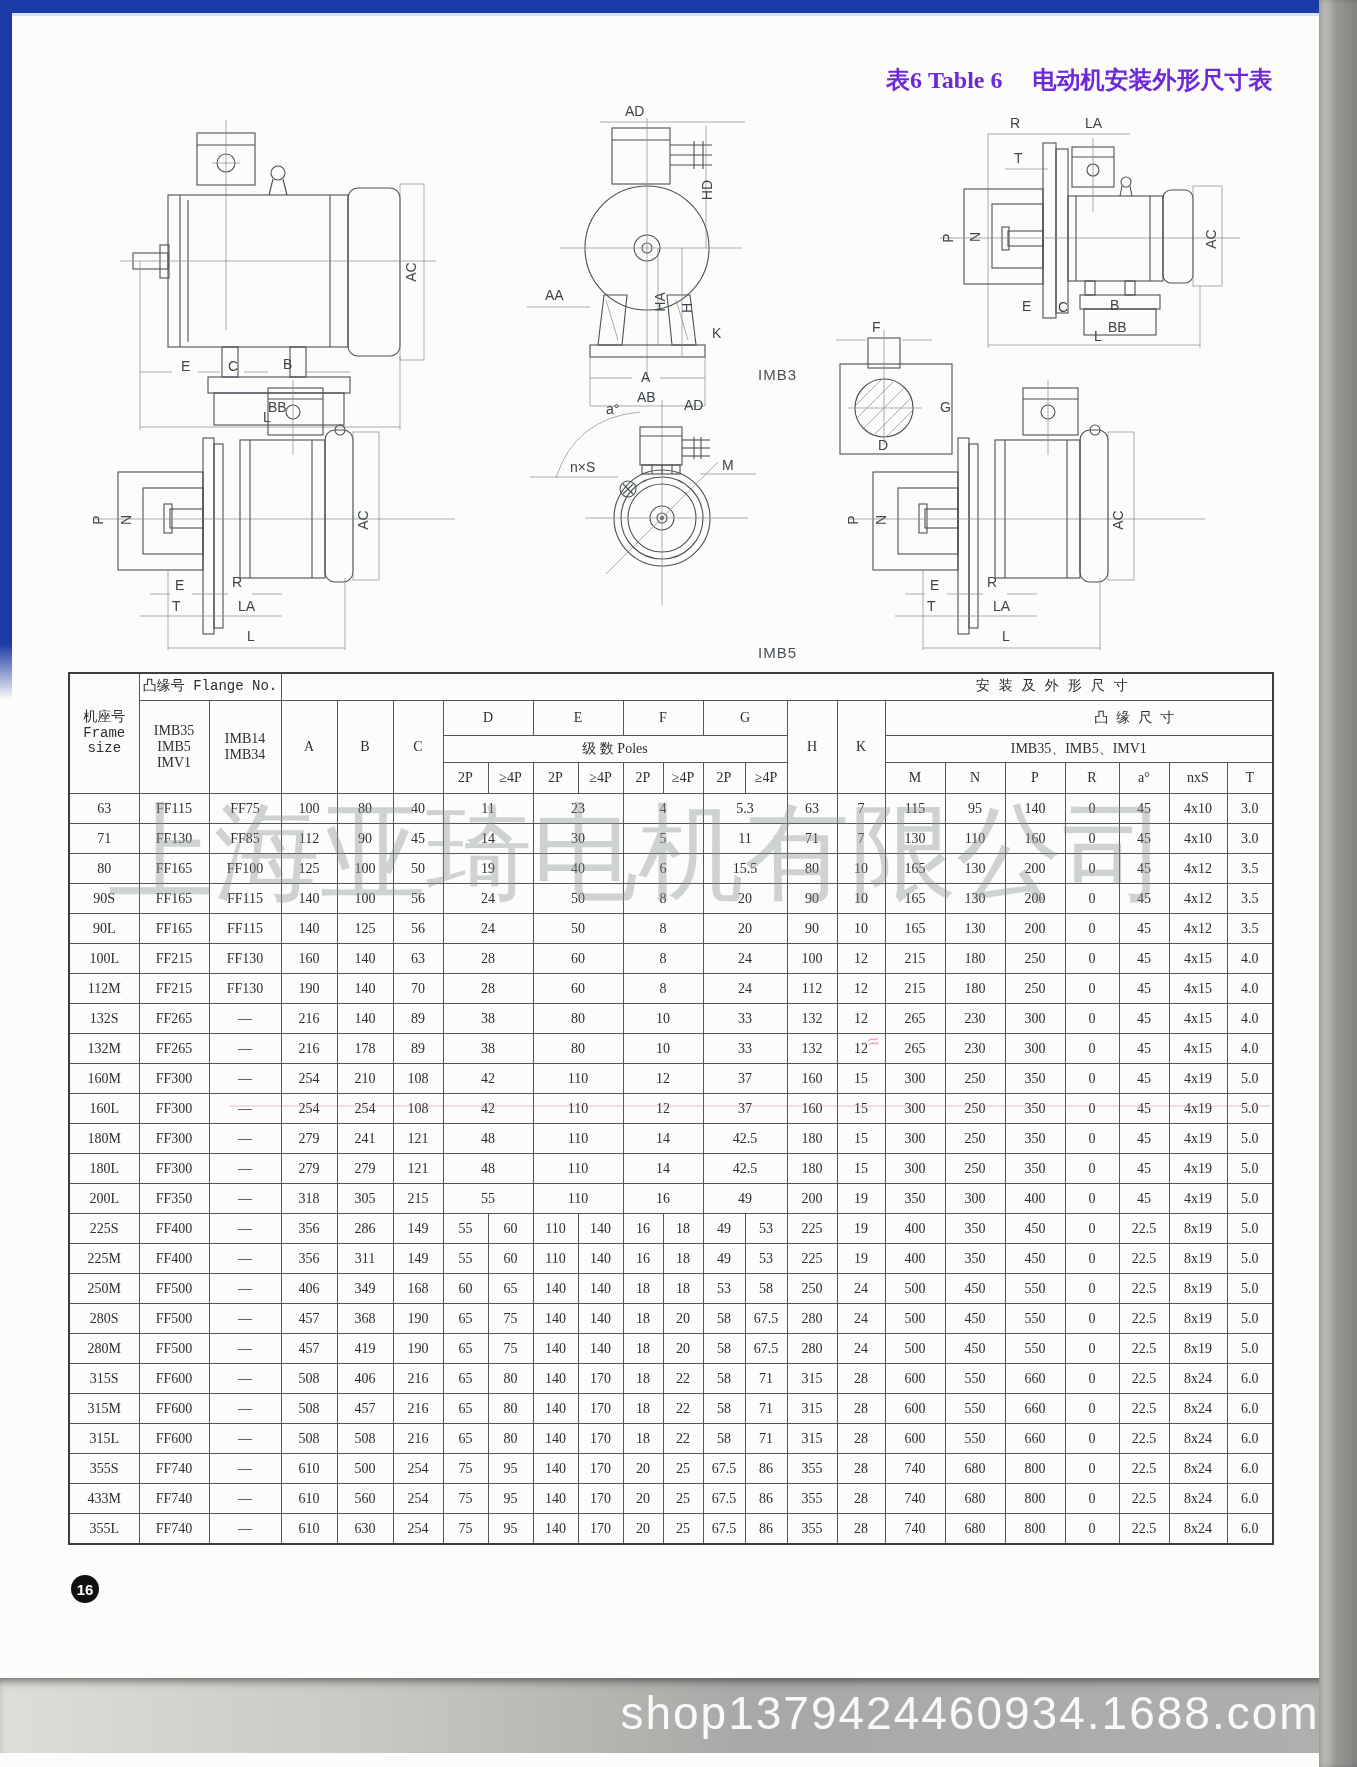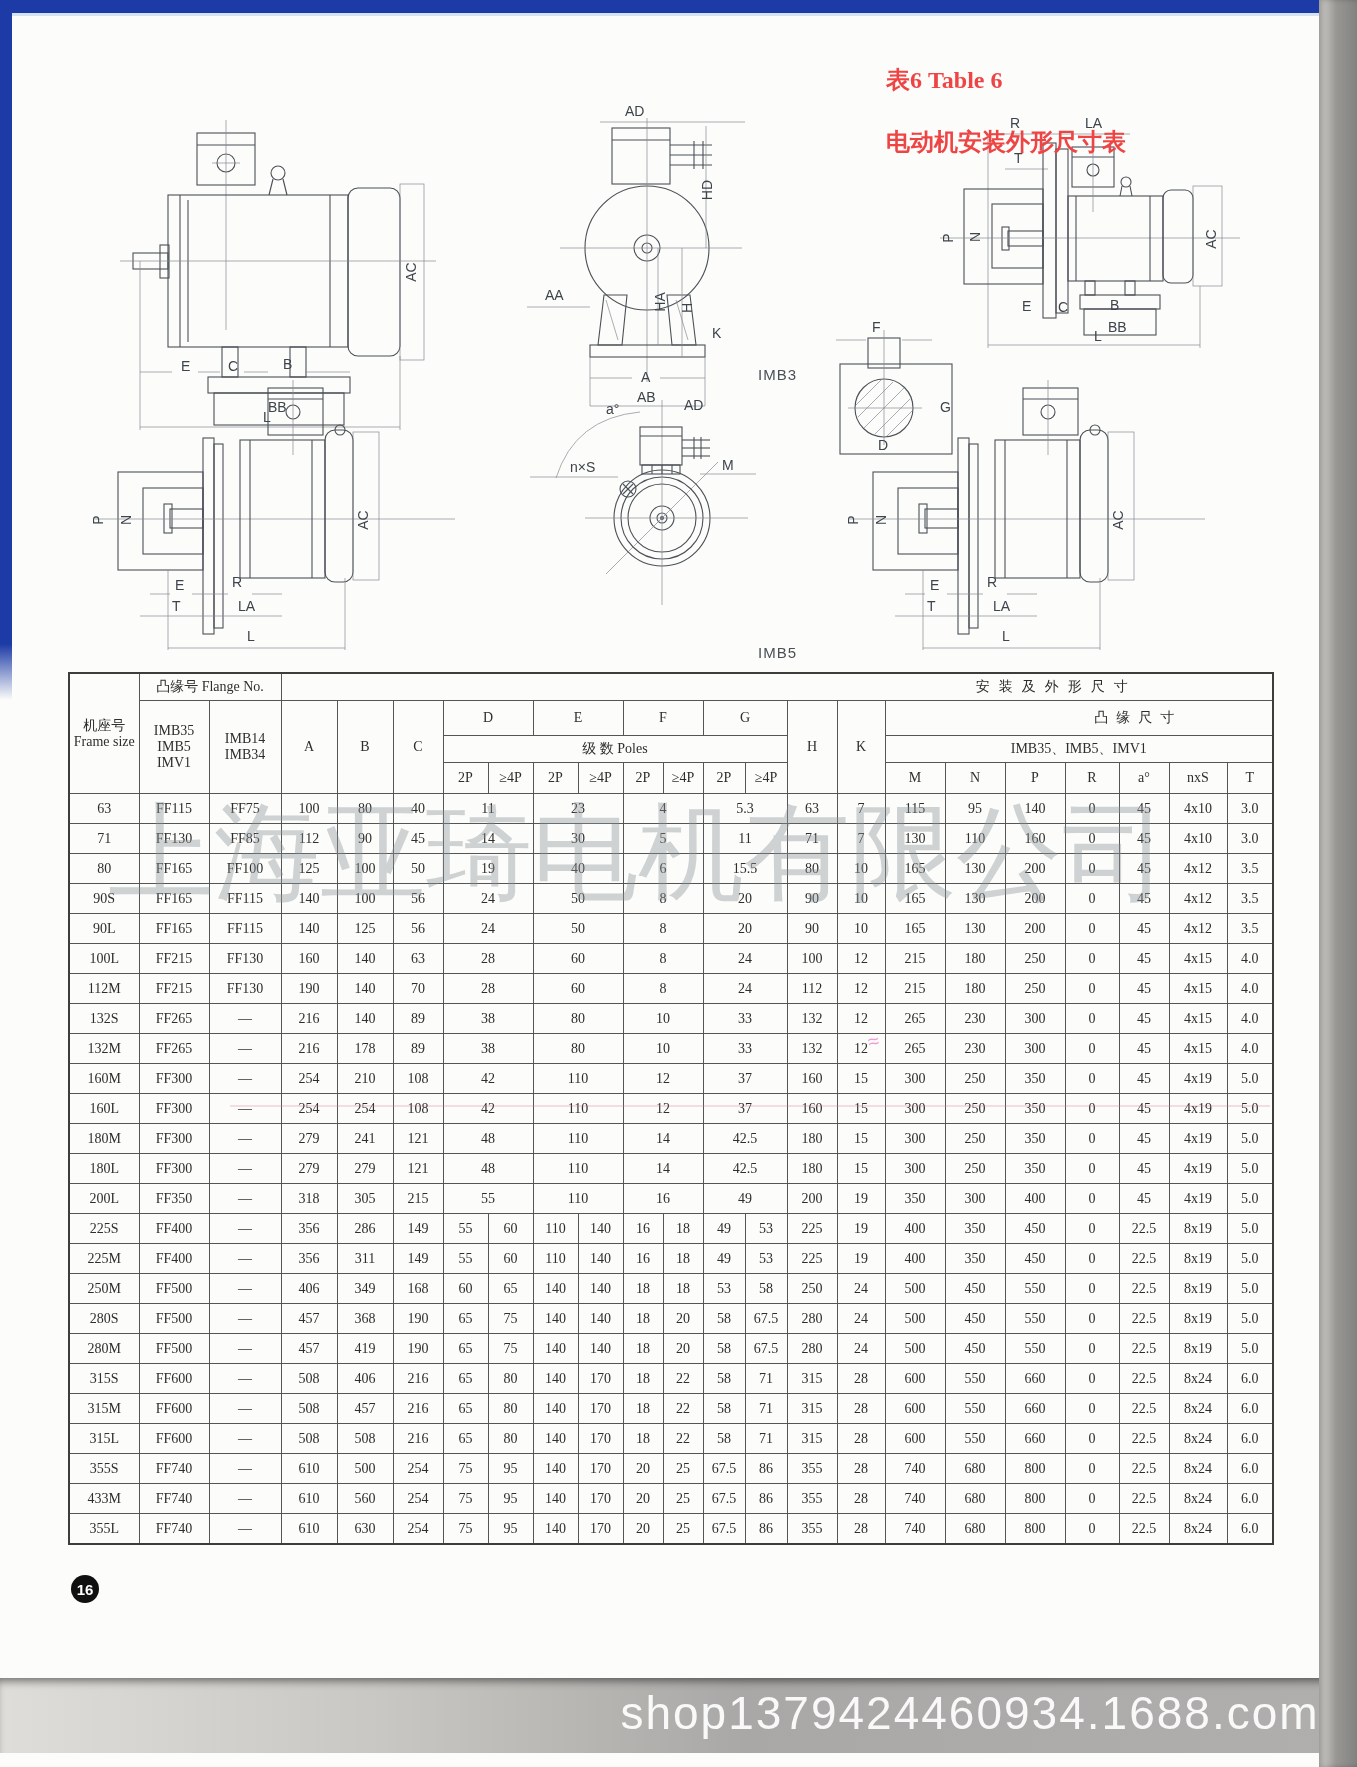--- a/index.html
+++ b/index.html
@@ -15,34 +15,34 @@
               background:linear-gradient(to right,#d4d3cf,#989794 45%,#828280);
               box-shadow:inset 4px 0 6px -2px rgba(0,0,0,.35);}
   .band-bottom{position:absolute;left:0;bottom:14px;width:1357px;height:75px;z-index:5;
                background:linear-gradient(90deg,#deddd9 0%,#c9c7c3 28%,#a9a8a6 55%,#b0afad 100%);
                box-shadow:inset 0 7px 9px -4px rgba(0,0,0,.5);}
   .footer-mark{position:absolute;left:600px;top:8px;width:740px;text-align:center;
                font-family:"Liberation Sans",sans-serif;font-size:46px;letter-spacing:2px;
                color:rgba(255,255,255,.93);}
   
   .title{position:absolute;left:886px;top:64px;display:flex;gap:30px;
-         font-size:24px;font-weight:bold;color:#ef4444;white-space:nowrap;z-index:3;flex-direction:column;}
+         font-size:24px;font-weight:bold;color:#6d28d9;white-space:nowrap;z-index:3;}
   
   .drawings{position:absolute;left:0;top:0;width:1357px;height:670px;z-index:1;pointer-events:none;}
   .dln{stroke:#4b5158;stroke-width:1.1;fill:none;}
   .dthin{stroke:#858b94;stroke-width:.7;fill:none;}
   .dlbl{font-family:"Liberation Sans",sans-serif;font-size:14px;fill:#3d444c;}
   .dcap{font-family:"Liberation Sans",sans-serif;font-size:15px;fill:#4a5058;letter-spacing:1px;}
   
   .sheet-table{position:absolute;left:68px;top:672px;width:1204px;z-index:2;
                border-collapse:collapse;table-layout:fixed;color:#2e2e2e;
                border:2px solid #3d3d3d;background:transparent;}
   .sheet-table th,.sheet-table td{border:1px solid #555;text-align:center;vertical-align:middle;
                font-weight:normal;font-size:14px;line-height:1.12;padding:0 1px;overflow:hidden;}
-  .sheet-table thead .h1 th{height:26px;}
+  .sheet-table thead .h1 th{height:26px;font-family:Liberation Mono, monospace;}
   .sheet-table thead .h2 th{height:34px;}
   .sheet-table thead .h3 th{height:26px;}
   .sheet-table thead .h4 th{height:30px;}
   .sheet-table tbody td{height:29px;}
   .pre{white-space:pre-line;margin-left:44px;}
   .mount{letter-spacing:9px;padding-left:560px !important;margin-top:36px;}
   .flangedim{letter-spacing:8px;padding-left:120px !important;}
   
   .stamp{position:absolute;left:108px;top:788px;width:1120px;z-index:4;pointer-events:none;
          font-size:106px;line-height:1.25;white-space:nowrap;color:#8e9499;opacity:.40;

